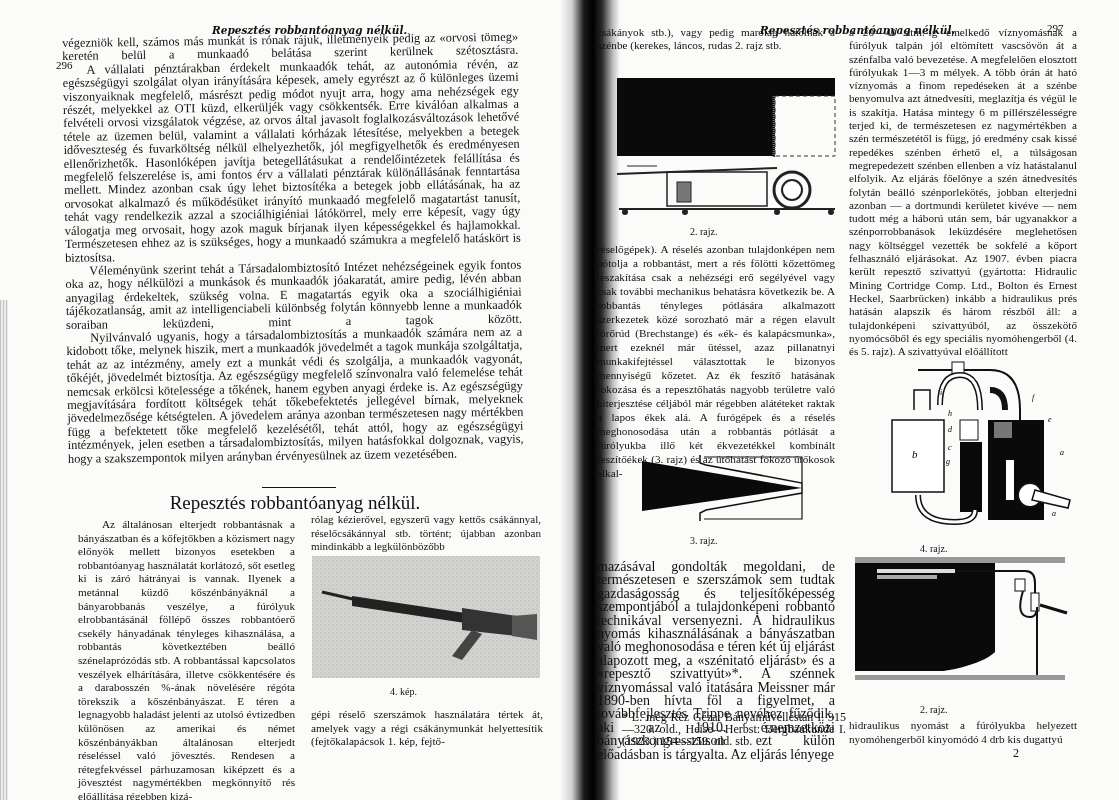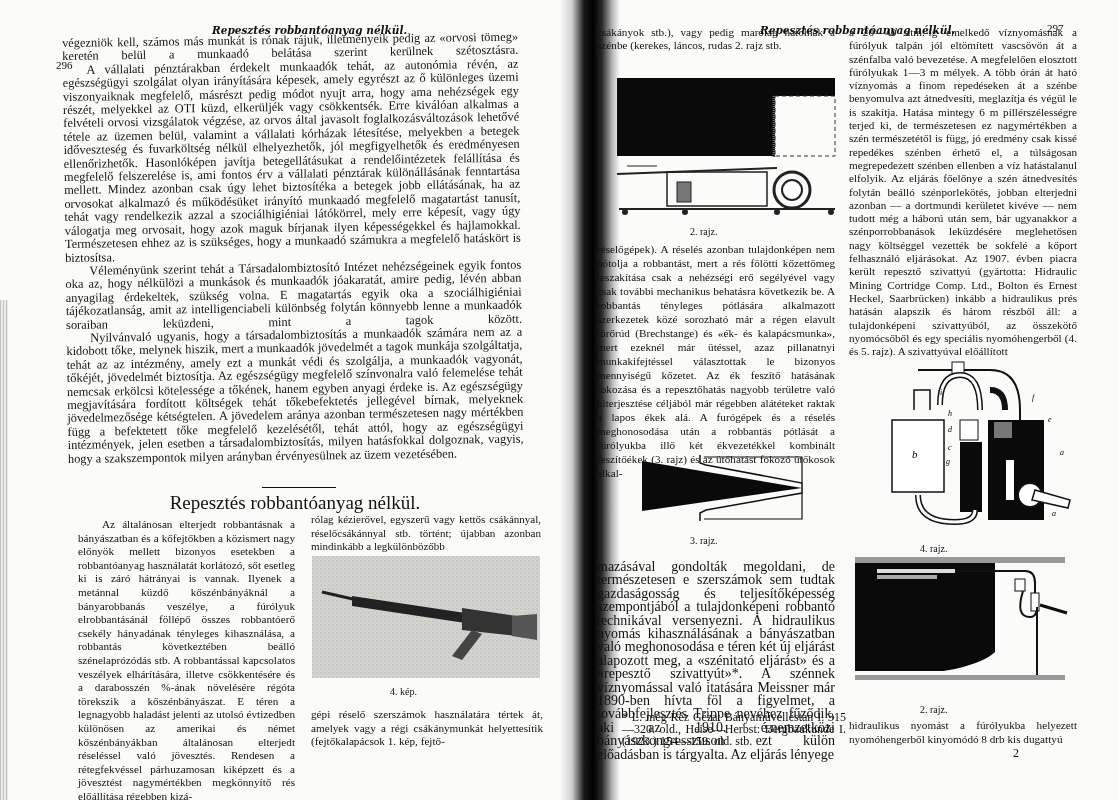--- a/index.html
+++ b/index.html
@@ -174,16 +174,16 @@
   <rect x="160" y="22" width="10" height="12" fill="#fff" stroke="#111"></rect>
   <path d="M168 34 Q160 60 175 60 Q185 60 180 40" fill="none" stroke="#111" stroke-width="2"></path>
   <rect x="176" y="36" width="8" height="18" fill="#fff" stroke="#111"></rect>
   <line x1="182" y1="50" x2="182" y2="120" stroke="#111" stroke-width="2"></line>
   <line x1="185" y1="48" x2="212" y2="56" stroke="#111" stroke-width="3"></line>
   <rect x="0" y="118" width="210" height="5" fill="#999"></rect>
 </svg>
 <div class="caption" style="left:920px;top:704px;width:80px;">2. rajz.</div>
 
 <div class="text" id="r-col2b">
-  <p class="last">hidraulikus nyomást a fúrólyukba helyezett nyomóhengerből kinyomódó 8 drb kis dugattyú</p>
+  <p class="last">hidraulikus nyomást a fúrólyukba helyezett nyomóhengerből kinyomódó 4 drb kis dugattyú</p>
 </div>
 
 <div class="sheet-num" style="left:1013px;top:746px;">2</div>
 
 </body></html>

